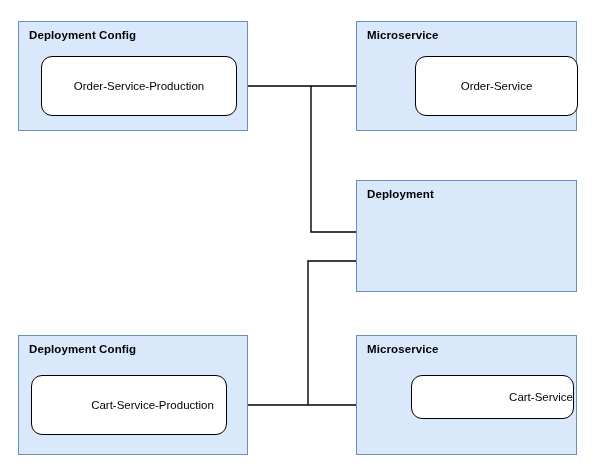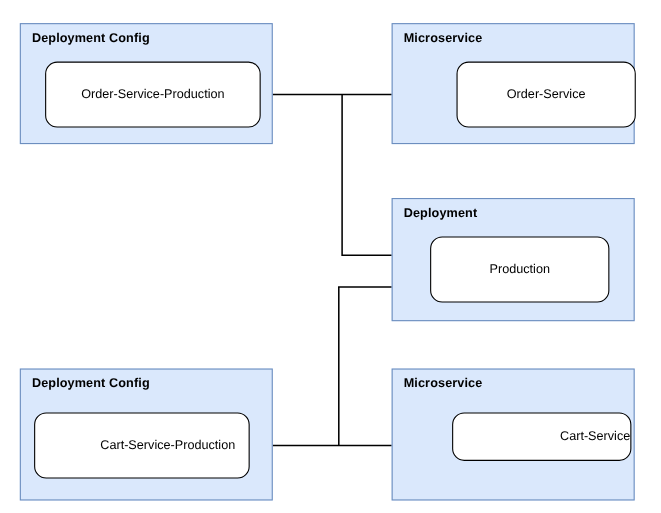--- a/index.html
+++ b/index.html
@@ -81,23 +81,20 @@
   <div class="group" style="left: 356px; top: 21px; width: 221px; height: 110px; background: rgb(218, 232, 252); border-color: rgb(108, 142, 191);">
     <div class="group-title">Microservice</div>
   </div>
   <div class="node" style="left: 391px; top: 56px; width: 163px; height: 60px; background: rgb(255, 255, 255); border-color: rgb(0, 0, 0); margin-left: 24px;">
     <span class="node-label">Order-Service</span>
   </div>
 
   <div class="group" style="left: 356px; top: 180px; width: 221px; height: 112px; background: rgb(218, 232, 252); border-color: rgb(108, 142, 191);">
     <div class="group-title">Deployment</div>
   </div>
-  <div class="node" style="left: 391px; top: 215px; width: 163px; height: 60px; background: rgb(255, 255, 255); border-color: rgb(0, 0, 0);">
-    <span class="node-label">Production</span>
-  </div>
 
   <div class="group" style="left: 18px; top: 335px; width: 230px; height: 120px; background: rgb(218, 232, 252); border-color: rgb(108, 142, 191);">
     <div class="group-title">Deployment Config</div>
   </div>
   <div class="node" style="left: 31px; top: 375px; width: 196px; height: 60px; background: rgb(255, 255, 255); border-color: rgb(0, 0, 0); padding-left: 47px;">
     <span class="node-label">Cart-Service-Production</span>
   </div>
 
   <div class="group" style="left: 356px; top: 335px; width: 221px; height: 120px; background: rgb(218, 232, 252); border-color: rgb(108, 142, 191);">
     <div class="group-title">Microservice</div>

